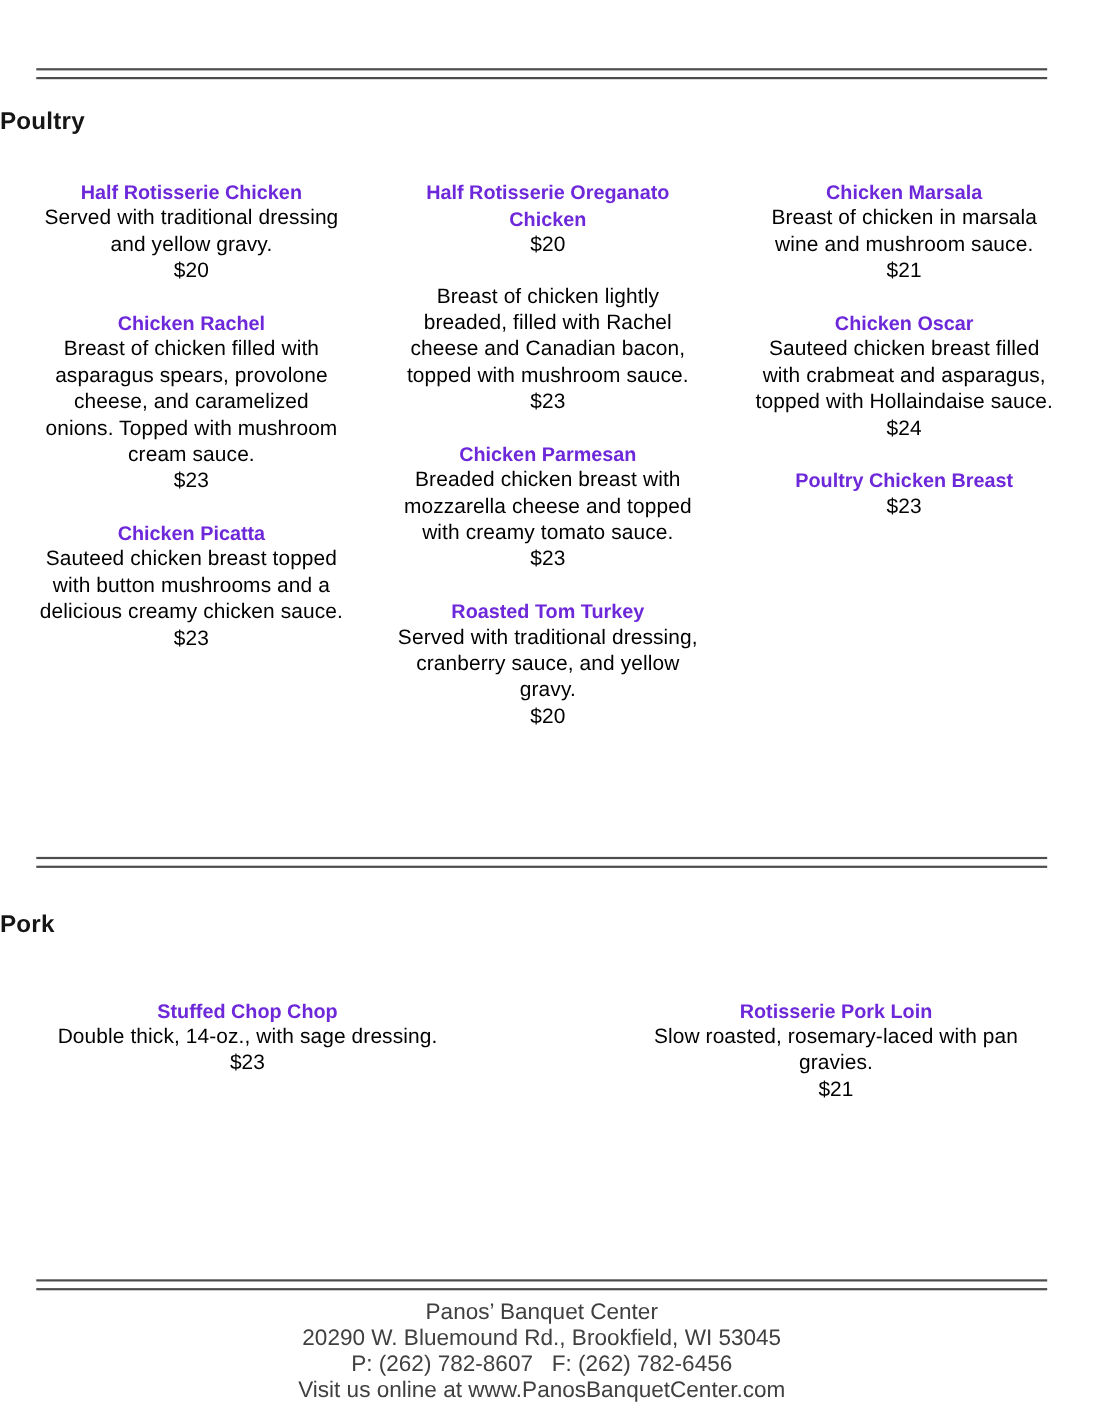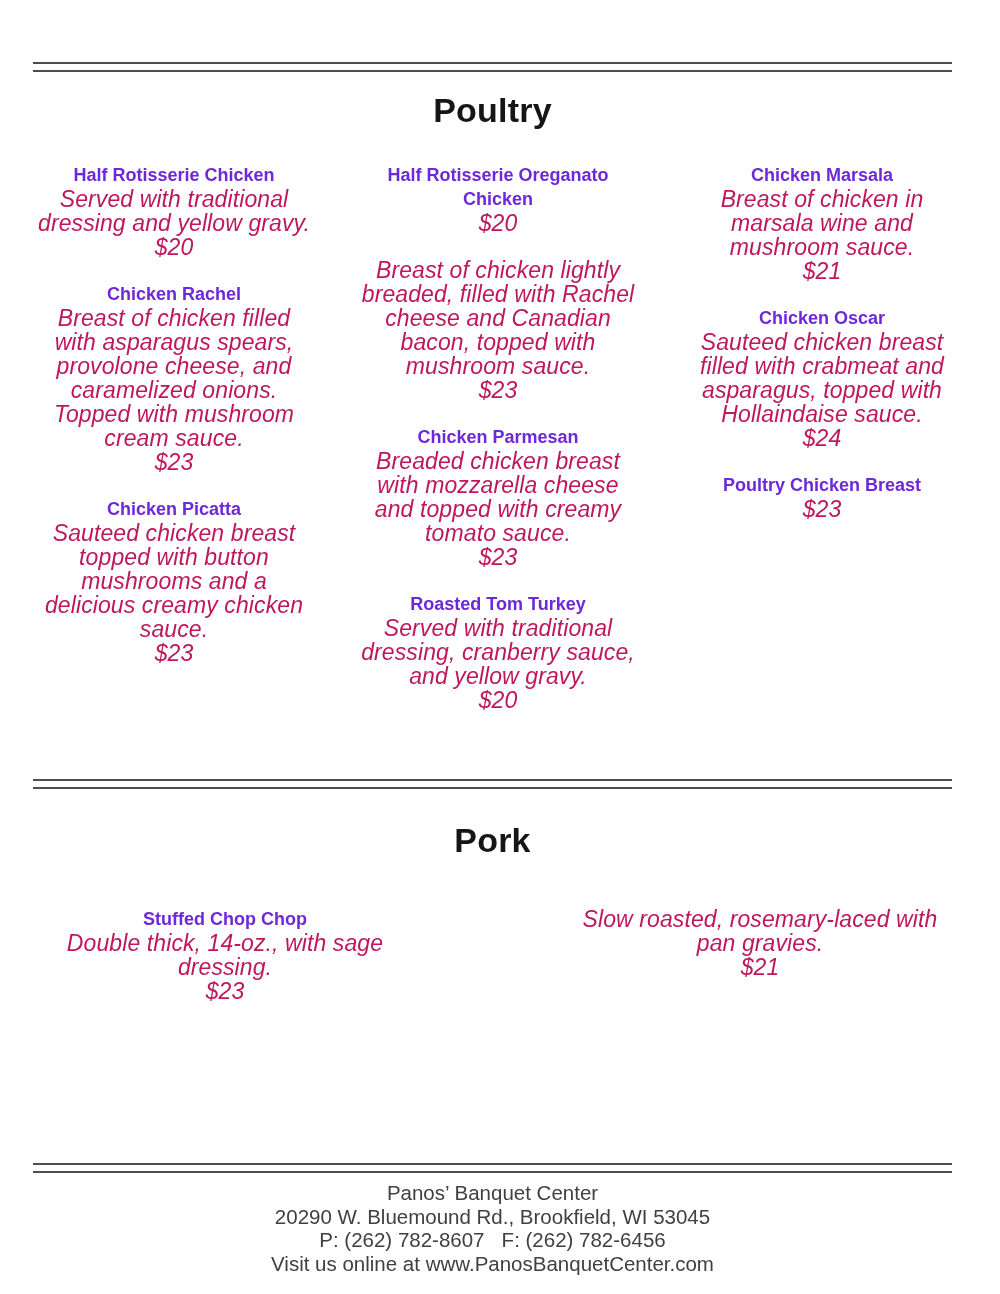--- a/index.html
+++ b/index.html
@@ -23,23 +23,22 @@
     border-bottom: 2px solid #4d4d4d;
   }
   .rule-top    { top: 62px; }
   .rule-middle { top: 779px; }
   .rule-bottom { top: 1163px; }
 
   .section-title {
     position: absolute;
     left: 0;
     width: 985px;
-    text-align: center;
     font-weight: bold;
-    font-size: 34px;
+    font-size: 22px;
     line-height: 36px;
     letter-spacing: 0.2px;
     color: #161616;
   }
   #poultry-title { top: 92px; }
   #pork-title    { top: 822px; }
 
   .columns {
     position: absolute;
     display: flex;
@@ -54,25 +53,24 @@
   #pork-columns .menu-column    { width: 370px; }
 
   .menu-item { margin-bottom: 23px; }
   .item-name {
     font-weight: bold;
     font-size: 18px;
     line-height: 24px;
     color: #6d28d9;
   }
   .item-desc, .item-price {
-    font-size: 23px;
+    font-size: 19px;
     line-height: 24px;
-    color: #be185d;
+    color: #000000;
     letter-spacing: 0.1px;
-    font-style: italic;
   }
 
   .footer {
     position: absolute;
     top: 1181px;
     left: 0;
     width: 985px;
     text-align: center;
     font-family: Liberation Sans, sans-serif;
     font-size: 20.5px;
@@ -153,20 +151,21 @@
   <div class="columns" id="pork-columns">
       <div class="menu-column">
         <div class="menu-item">
           <div class="item-name">Stuffed Chop Chop</div>
           <div class="item-desc">Double thick, 14-oz., with sage dressing.</div>
           <div class="item-price">$23</div>
         </div>
       </div>
       <div class="menu-column">
         <div class="menu-item">
+          <div class="item-name">Rotisserie Pork Loin</div>
           <div class="item-desc">Slow roasted, rosemary-laced with pan gravies.</div>
           <div class="item-price">$21</div>
         </div>
       </div>
     </div>
 
   <div class="rule rule-bottom"></div>
 
   <div class="footer">
     <div>Panos’ Banquet Center</div>

